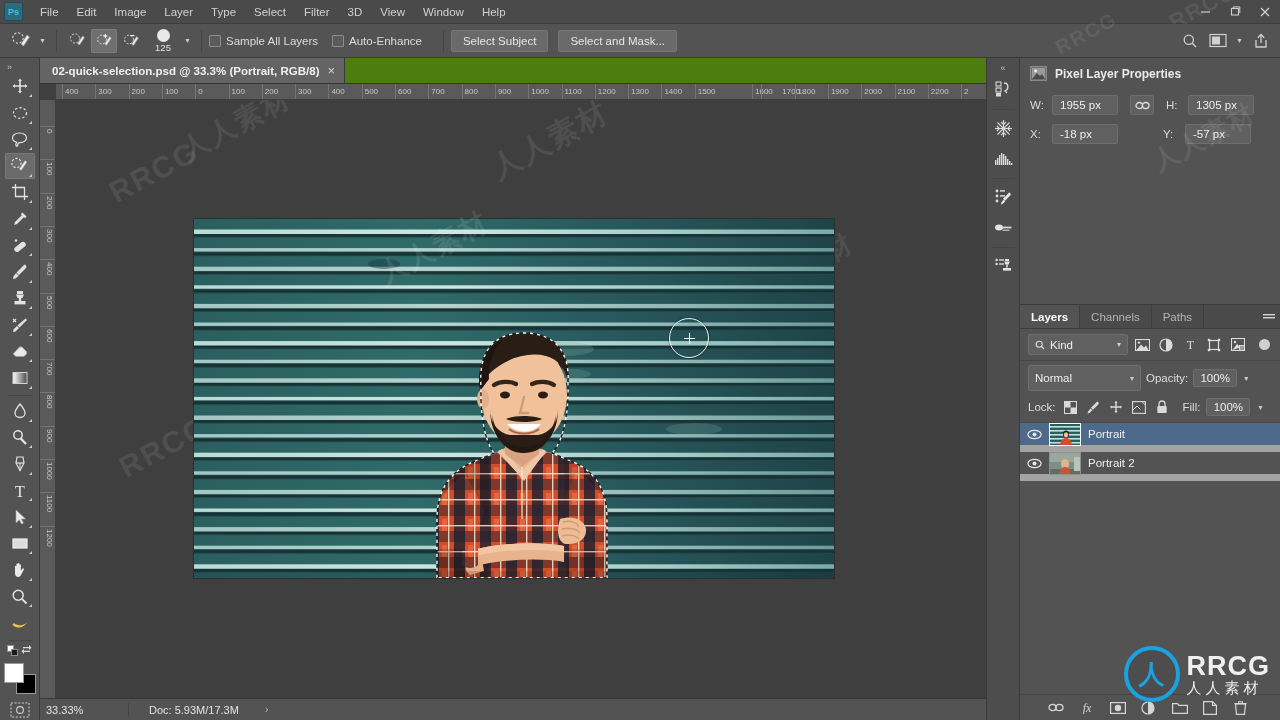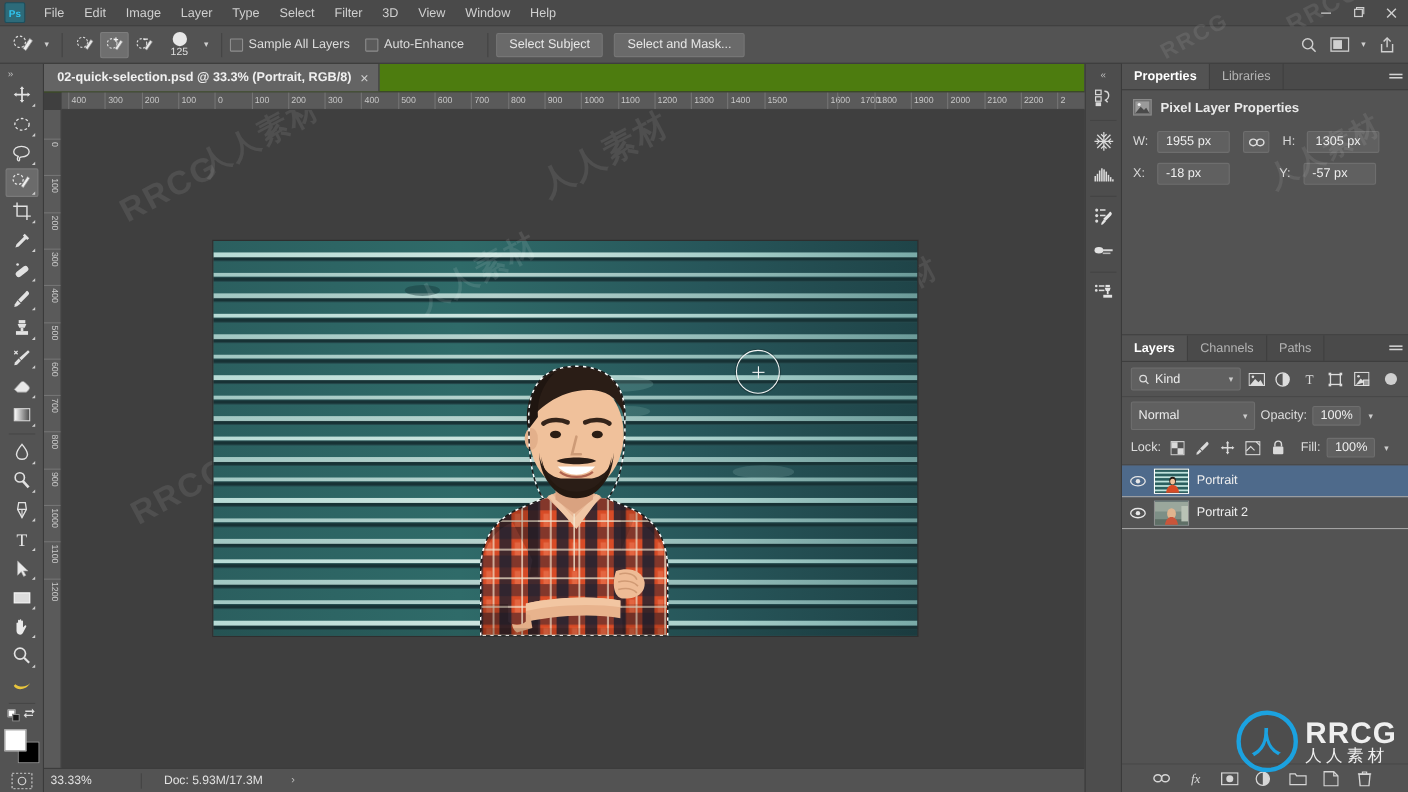--- a/index.html
+++ b/index.html
@@ -273,21 +273,21 @@
   .spin { font-size: 8px; color: #ccc; margin-left: 2px; }
   .lockrow { display: flex; align-items: center; gap: 6px; padding: 3px 8px 6px; }
   .lock-icon {
     width: 17px; height: 17px; display: flex; align-items: center;
     justify-content: center; color: #dadada;
   }
 
   .layerlist { border-top: 1px solid #484848; flex: 1; overflow: hidden; }
   .layerrow {
     display: flex; align-items: center; height: 29px; padding: 0 6px; gap: 7px;
-    border-bottom: 1px solid #a3a3a3;
+    border-bottom: 7px solid #a3a3a3;
   }
   .layerrow.selected { background: #4e6a8b; }
   .eye { width: 16px; display: flex; align-items: center; justify-content: center; color: #dcdcdc; }
   .lthumb {
     width: 32px; height: 23px; border: 1px solid #8f8f8f; position: relative;
     overflow: hidden; background: #23484a; flex: 0 0 32px;
   }
   .layerrow.selected .lthumb { border-color: #ffffff; }
   .lname { font-size: 11.5px; color: #eeeeee; }
 
@@ -941,30 +941,20 @@
                 <rect x="12.2" y="7.5" width="1.6" height="3"></rect>
                 <rect x="9" y="11" width="8" height="2.6"></rect>
               </g>
             </svg>
         </div>
       </div>
 
       <div class="panels">
 
         <div class="panel" style="flex:0 0 246px;">
-          <div class="panel-tabs">
-            <div class="ptab active">Properties</div>
-            <div class="ptab">Libraries</div>
-            <div class="panel-menu">
-              <svg width="14" height="10" viewBox="0 0 14 10">
-                  <rect x="1" y="2" width="12" height="1.4" fill="#d4d4d4"></rect>
-                  <rect x="1" y="5" width="12" height="1.4" fill="#d4d4d4"></rect>
-                </svg>
-            </div>
-          </div>
           <div class="panel-body">
             <div class="prop-head">
               <div class="prop-thumb">
                 <svg width="13" height="11" viewBox="0 0 13 11">
                     <rect width="13" height="11" fill="#9a9a9a"></rect>
                     <circle cx="3.6" cy="3" r="1.4" fill="#f0f0f0"></circle>
                     <path d="M0 11 L5 5 L8 8 L10 6 L13 11 Z" fill="#4a4a4a"></path>
                   </svg>
               </div>
               <div class="prop-title">Pixel Layer Properties</div>

